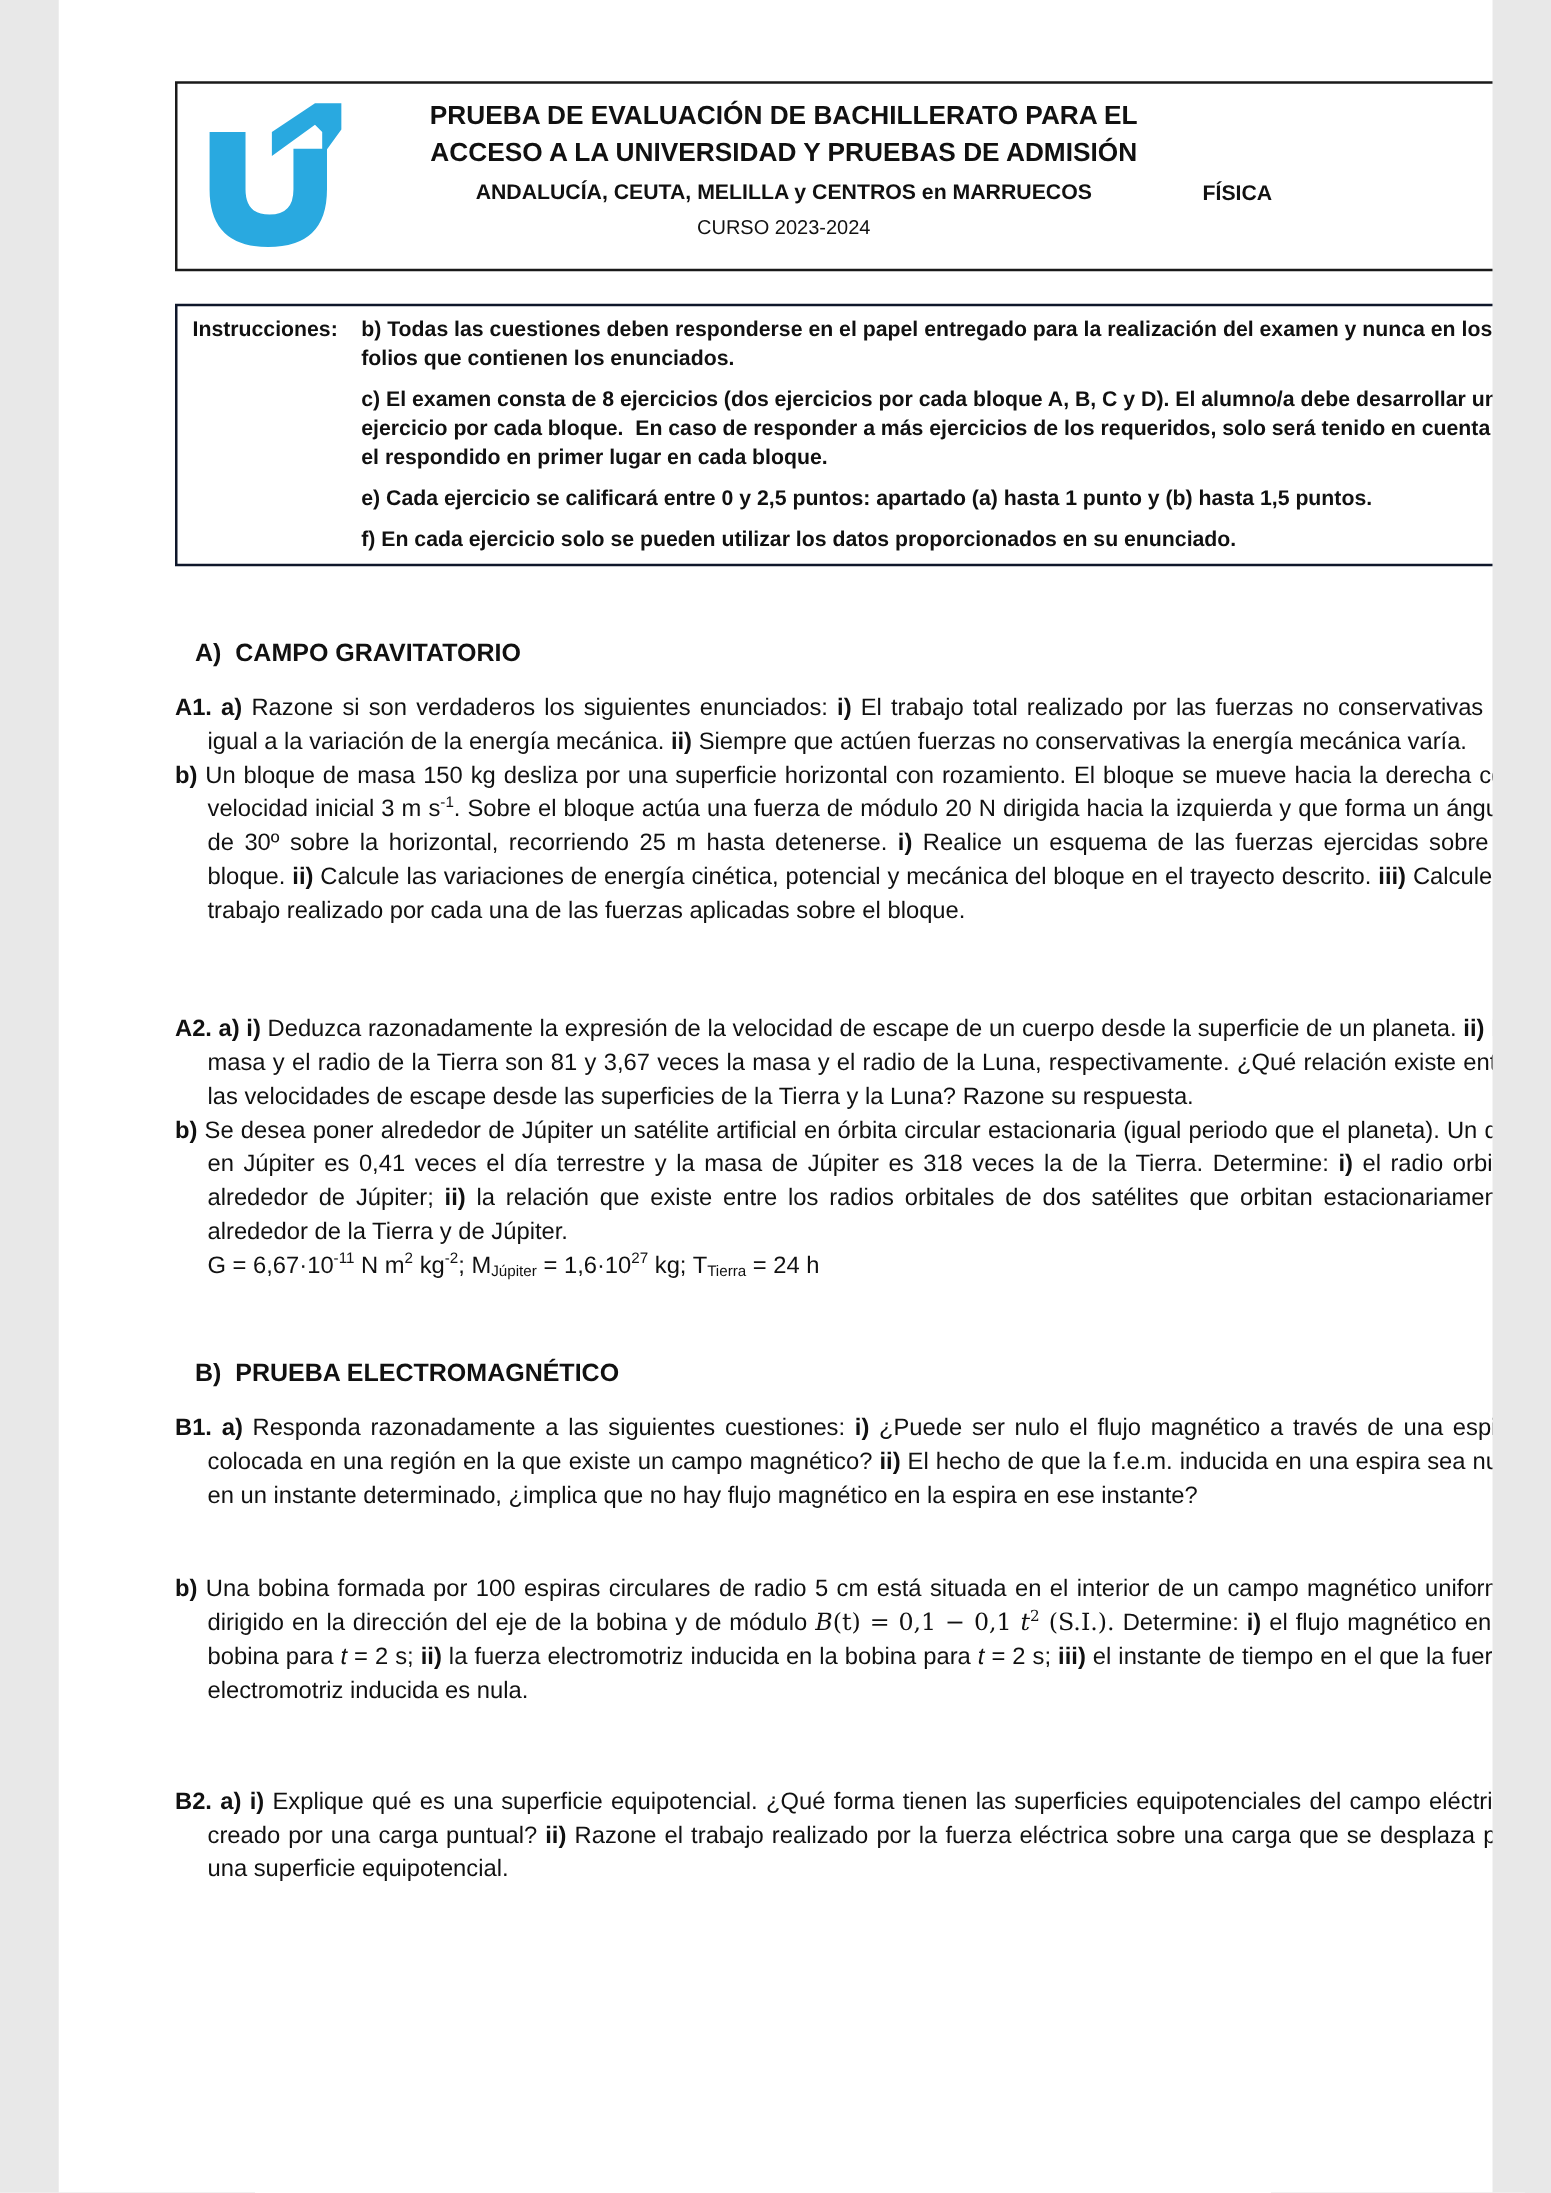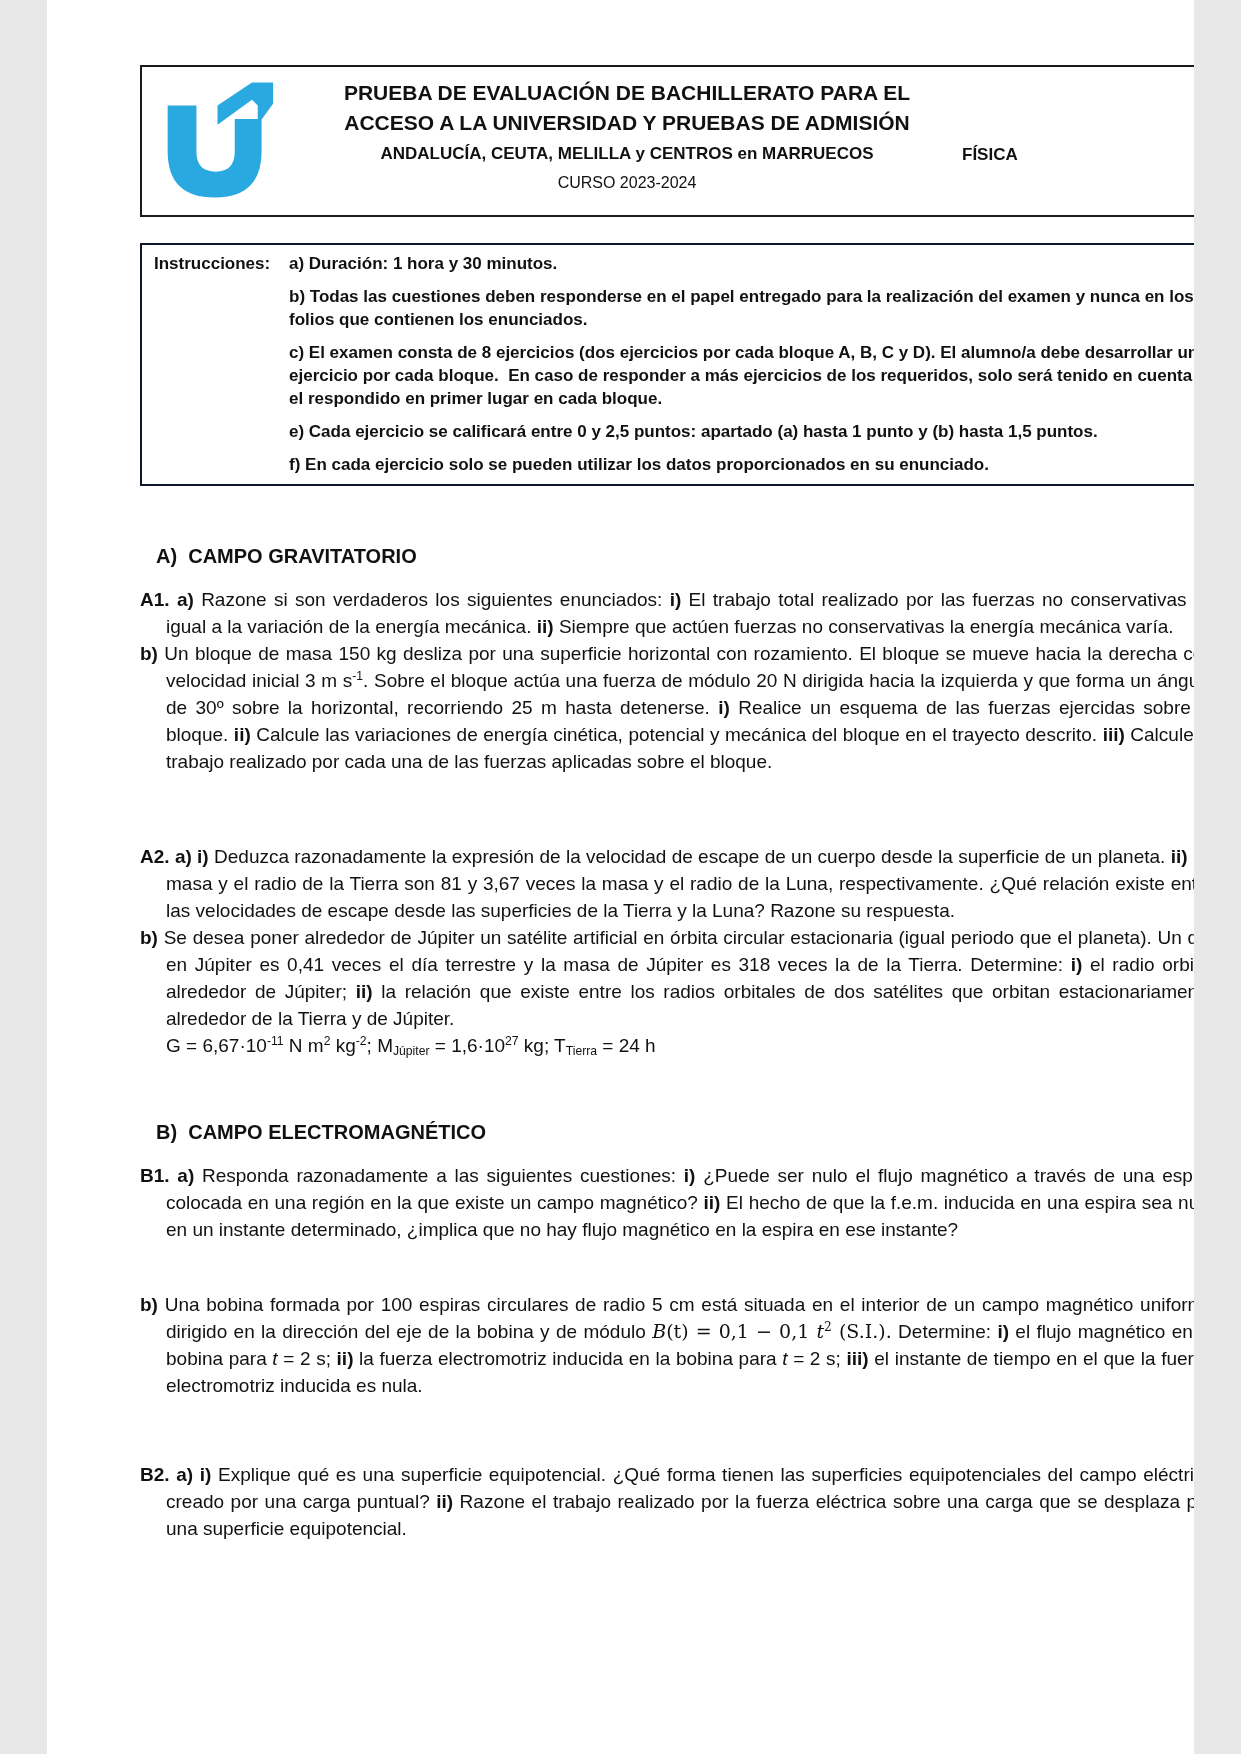--- a/index.html
+++ b/index.html
@@ -65,38 +65,37 @@
       <div class="title-main">ACCESO A LA UNIVERSIDAD Y PRUEBAS DE ADMISIÓN</div>
       <div class="title-region">ANDALUCÍA, CEUTA, MELILLA y CENTROS en MARRUECOS</div>
       <div class="title-course">CURSO 2023-2024</div>
     </div>
     <div class="subject-cell">FÍSICA</div>
   </div>
 
   <div class="instructions-box">
     <div class="instr-label">Instrucciones:</div>
     <div class="instr-items">
-      <p class="instr-item">a) Duración: 1 hora y 30 minutos.</p>
       <p class="instr-item">b) Todas las cuestiones deben responderse en el papel entregado para la realización del examen y nunca en los folios que contienen los enunciados.</p>
       <p class="instr-item">c) El examen consta de 8 ejercicios (dos ejercicios por cada bloque A, B, C y D). El alumno/a debe desarrollar un ejercicio por cada bloque.  En caso de responder a más ejercicios de los requeridos, solo será tenido en cuenta el respondido en primer lugar en cada bloque.</p>
       <p class="instr-item">e) Cada ejercicio se calificará entre 0 y 2,5 puntos: apartado (a) hasta 1 punto y (b) hasta 1,5 puntos.</p>
       <p class="instr-item">f) En cada ejercicio solo se pueden utilizar los datos proporcionados en su enunciado.</p>
     </div>
   </div>
 
   <div class="exam-body">
 
     <h2 class="sec-heading">A)  CAMPO GRAVITATORIO</h2>
     <p class="q hang"><span class="b">A1. a)</span><span> Razone si son verdaderos los siguientes enunciados: </span><span class="b">i)</span><span> El trabajo total realizado por las fuerzas no conservativas es igual a la variación de la energía mecánica. </span><span class="b">ii)</span><span> Siempre que actúen fuerzas no conservativas la energía mecánica varía.</span></p>
     <p class="q hang"><span class="b">b)</span><span> Un bloque de masa 150 kg desliza por una superficie horizontal con rozamiento. El bloque se mueve hacia la derecha con velocidad inicial 3 m s</span><sup>-1</sup><span>. Sobre el bloque actúa una fuerza de módulo 20 N dirigida hacia la izquierda y que forma un ángulo de 30º sobre la horizontal, recorriendo 25 m hasta detenerse. </span><span class="b">i)</span><span> Realice un esquema de las fuerzas ejercidas sobre el bloque. </span><span class="b">ii)</span><span> Calcule las variaciones de energía cinética, potencial y mecánica del bloque en el trayecto descrito. </span><span class="b">iii)</span><span> Calcule el trabajo realizado por cada una de las fuerzas aplicadas sobre el bloque.</span></p>
 
     <p class="q hang gap-a2"><span class="b">A2. a) i)</span><span> Deduzca razonadamente la expresión de la velocidad de escape de un cuerpo desde la superficie de un planeta. </span><span class="b">ii)</span><span> La masa y el radio de la Tierra son 81 y 3,67 veces la masa y el radio de la Luna, respectivamente. ¿Qué relación existe entre las velocidades de escape desde las superficies de la Tierra y la Luna? Razone su respuesta.</span></p>
     <p class="q hang"><span class="b">b)</span><span> Se desea poner alrededor de Júpiter un satélite artificial en órbita circular estacionaria (igual periodo que el planeta). Un día en Júpiter es 0,41 veces el día terrestre y la masa de Júpiter es 318 veces la de la Tierra.  Determine: </span><span class="b">i)</span><span> el radio orbital alrededor de Júpiter; </span><span class="b">ii)</span><span> la relación que existe entre los radios orbitales de dos satélites que orbitan estacionariamente alrededor de la Tierra y de Júpiter.</span></p>
     <p class="dataline"><span>G = 6,67·10</span><sup>-11</sup><span> N m</span><sup>2</sup><span> kg</span><sup>-2</sup><span>; M</span><sub>Júpiter</sub><span> = 1,6·10</span><sup>27</sup><span> kg; T</span><sub>Tierra</sub><span> = 24 h</span></p>
 
-    <h2 class="sec-heading gap-secb">B)  CAMPO ELECTROMAGNÉTICO</h2>
+    <h2 class="sec-heading gap-secb">B)  PRUEBA ELECTROMAGNÉTICO</h2>
     <p class="q hang"><span class="b">B1. a)</span><span> Responda razonadamente a las siguientes cuestiones: </span><span class="b">i)</span><span> ¿Puede ser nulo el flujo magnético a través de una espira colocada en una región en la que existe un campo magnético? </span><span class="b">ii)</span><span> El hecho de que la f.e.m. inducida en una espira sea nula en un instante determinado, ¿implica que no hay flujo magnético en la espira en ese instante?</span></p>
     <p class="q hang gap-b1b"><span class="b">b)</span><span> Una bobina formada por 100 espiras circulares de radio 5 cm está situada en el interior de un campo magnético uniforme dirigido en la dirección del eje de la bobina y de módulo </span><span class="it sf">B</span><span class="sf">(t) = 0,1 − 0,1 </span><span class="it sf">t</span><sup class="sf">2</sup><span class="sf"> (S.I.).</span><span> Determine: </span><span class="b">i)</span><span> el flujo magnético en la bobina para </span><span class="it">t</span><span> = 2 s; </span><span class="b">ii)</span><span> la fuerza electromotriz inducida en la bobina para </span><span class="it">t</span><span> = 2 s; </span><span class="b">iii)</span><span> el instante de tiempo en el que la fuerza electromotriz inducida es nula.</span></p>
 
     <p class="q hang gap-b2"><span class="b">B2. a) i)</span><span> Explique qué es una superficie equipotencial. ¿Qué forma tienen las superficies equipotenciales del campo eléctrico creado por una carga puntual? </span><span class="b">ii)</span><span> Razone el trabajo realizado por la fuerza eléctrica sobre una carga que se desplaza por una superficie equipotencial.</span></p>
 
   </div>
 </div>
 
 </body></html>

